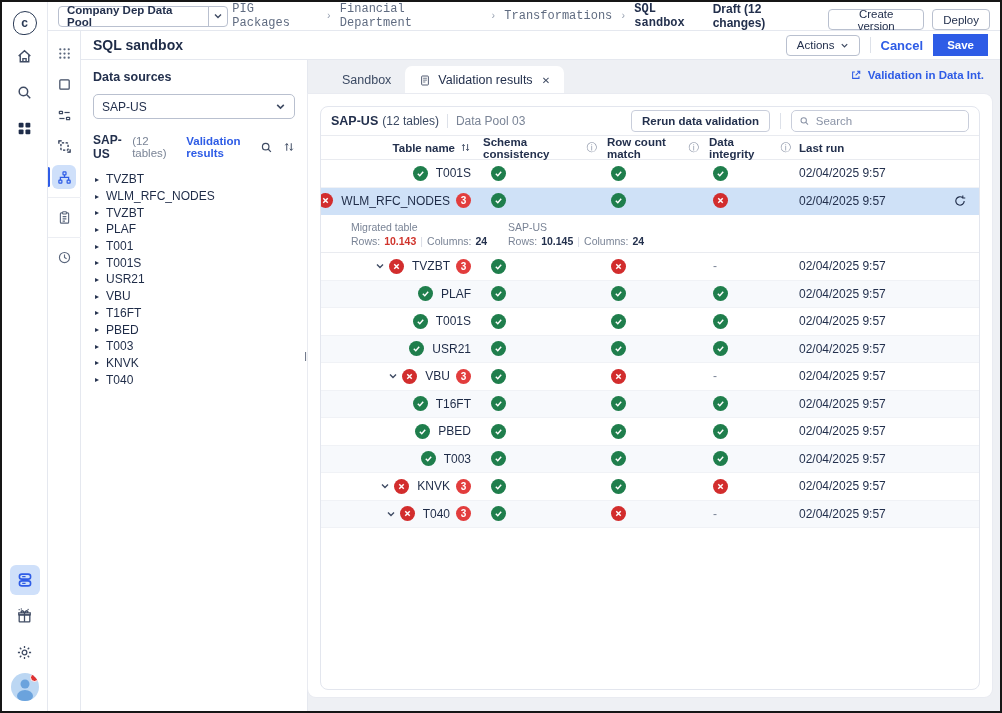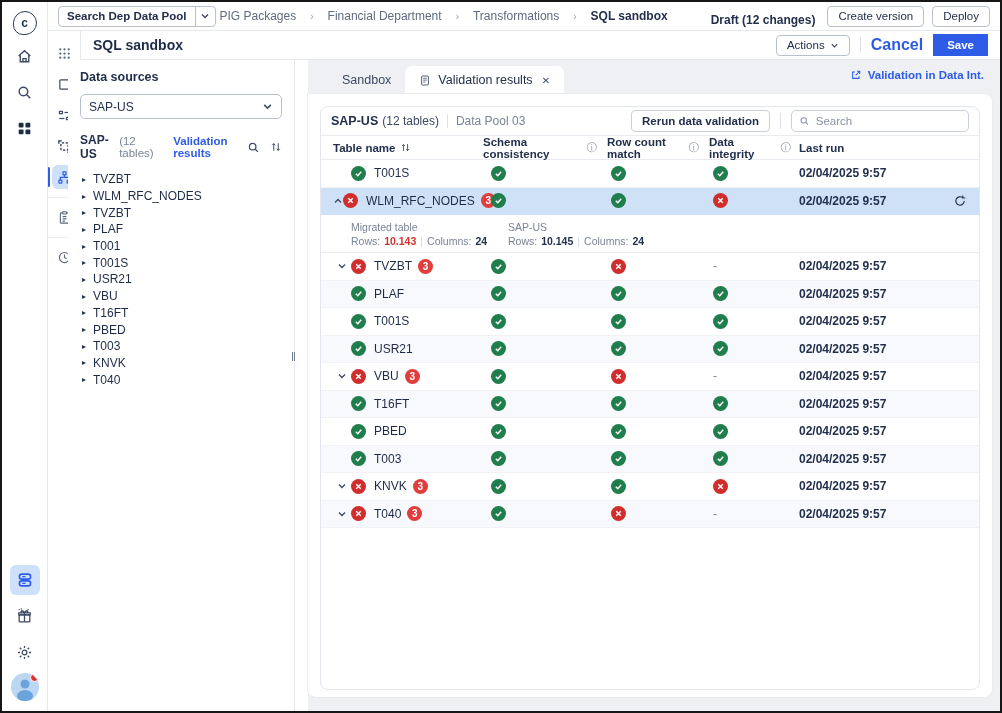--- a/index.html
+++ b/index.html
@@ -27,53 +27,53 @@
   .avatar svg{ position:absolute; left:0; top:0; }
 
   
   .topbar{ position:absolute; left:46px; top:0; right:0; height:29px; background:#fff;
            border-bottom:1px solid #e5e8ef; display:flex; align-items:center; padding:0 10px; }
   .pool-btn{ display:flex; align-items:center; height:21px; border:1px solid #b9c0cf;
            border-radius:4px; background:#fff; cursor:pointer; font-size:11.5px; font-weight:bold; }
   .pool-btn .lbl{ padding:0 8px; }
   .pool-btn .chev{ border-left:1px solid #b9c0cf; height:100%; width:20px;
            display:flex; align-items:center; justify-content:center; }
-  .crumbs{ display:flex; align-items:center; gap:14px; margin-left:4px; font-size:12px; color:#5f6b80;}
+  .crumbs{ display:flex; align-items:center; gap:8px; margin-left:4px; font-size:12px; color:#5f6b80;font-family:Liberation Mono, monospace;}
   .crumbs .sep{ color:#97a0b1; font-size:10px; }
   .crumbs .crumb{ cursor:pointer; }
   .crumbs .crumb.last{ color:#23304d; font-weight:bold; cursor:default; }
   .topbar .right{ margin-left:auto; display:flex; align-items:flex-end; gap:8px; }
   .draft{ font-size:12px; font-weight:bold; color:#23304d; margin-right:4px; }
   .btn-outline{ height:21px; padding:0 10px; border:1px solid #b9c0cf; border-radius:4px;
            background:#fff; font-size:11.5px; color:#23304d; font-family:inherit; cursor:pointer;
            display:inline-flex; align-items:center; gap:5px; }
 
   
   .titlebar{ position:absolute; left:79px; top:29px; right:0; height:29px; background:#fff;
            border-bottom:1px solid #e5e8ef; display:flex; align-items:center; padding:0 12px; }
   .titlebar h1{ font-size:14px; font-weight:bold; color:#1e2b47; }
   .titlebar .right{ margin-left:auto; display:flex; align-items:center; gap:10px; }
   .vdiv{ width:1px; height:16px; background:#dde1e9; }
-  .link-btn{ background:none; border:none; color:#2e5ce6; font-size:16px; font-family:inherit;
+  .link-btn{ background:none; border:none; color:#2e5ce6; font-size:13px; font-family:inherit;
            cursor:pointer; font-weight:bold;}
   .btn-primary{ height:22px; padding:0 14px; background:#2e5ce6; color:#fff; border:none;
            border-radius:0; font-size:11.5px; font-weight:bold; font-family:inherit; cursor:pointer; }
 
   
   .rail2{ position:absolute; left:46px; top:29px; bottom:0; width:33px; background:#fff;
            border-right:1px solid #e5e8ef; display:flex; flex-direction:column; align-items:center; }
   .r2btn{ width:24px; height:24px; margin-top:7px; border-radius:6px; display:flex;
            align-items:center; justify-content:center; cursor:pointer; position:relative; }
   .r2btn.active{ background:#cfe0fa; }
   .r2btn.active::before{ content:""; position:absolute; left:-5px; top:2px; width:3px; height:20px;
            background:#2e5ce6; border-radius:2px; }
   .r2div{ width:33px; height:1px; background:#eceef3; margin-top:8px; }
 
   
-  .leftpanel{ position:absolute; left:66px; top:58px; bottom:0; width:227px; background:#fff;
+  .leftpanel{ position:absolute; left:79px; top:58px; bottom:0; width:227px; background:#fff;
            border-right:1px solid #e5e8ef; padding:10px 12px; }
   .lp-title{ font-size:12.5px; font-weight:bold; margin-bottom:10px; }
   .lp-select{ height:25px; border:1px solid #b9c0cf; border-radius:5px; display:flex;
            align-items:center; padding:0 8px; font-size:12px; cursor:pointer; }
   .lp-select .cv{ margin-left:auto; }
   .lp-listhdr{ display:flex; align-items:center; margin-top:14px; font-size:12px; }
   .lp-listhdr .src{ font-weight:bold; }
   .lp-listhdr .cnt{ color:#7a8496; margin-left:4px; font-size:11.5px; }
   .lp-listhdr .vlink{ color:#2e5ce6; font-weight:bold; margin-left:12px; font-size:11.5px; cursor:pointer; }
   .lp-listhdr .tools{ margin-left:auto; display:flex; gap:10px; align-items:center; }
@@ -108,21 +108,21 @@
         font-size:11.5px; font-weight:bold; color:#23304d; font-family:inherit; cursor:pointer; }
   .search{ display:flex; align-items:center; gap:6px; width:178px; height:22px;
         border:1px solid #c9cedb; border-radius:5px; padding:0 7px; }
   .search input{ border:none; outline:none; font-size:11.5px; width:100%; font-family:inherit;
         color:#23304d; background:transparent; }
   .search input::placeholder{ color:#8a93a6; }
 
   
   .thead{ height:24px; display:flex; align-items:center; border-bottom:1px solid #e9ebf0;
         font-size:11.5px; font-weight:bold; color:#23304d; }
-  .col-name{ width:150px; padding-left:12px; display:flex; align-items:center; gap:5px; }
+  .col-name{ width:150px; padding-left:12px; display:flex; align-items:center; gap:5px;justify-content:flex-end; }
   .col-schema{ width:126px; padding-left:12px; display:flex; align-items:center; gap:20px; }
   .col-rows{ width:102px; padding-left:10px; display:flex; align-items:center; gap:4px; }
   .col-int{ width:92px; padding-left:10px; display:flex; align-items:center; gap:0; }
   .col-last{ width:150px; padding-left:8px; }
   .info{ color:#8a93a6; font-size:10.5px; font-weight:normal; cursor:pointer; }
   .sort{ cursor:pointer; color:#3f4b63; font-size:11px; }
   .trow{ height:27.5px; display:flex; align-items:center; border-bottom:1px solid #f0f2f6;
         font-size:12px; cursor:pointer; }
   .trow.alt{ background:#f7f9fc; }
   .trow.selected{ background:#cfe1f7; border-bottom-color:#cfe1f7; }
@@ -134,21 +134,21 @@
   .stat.err{ background:#d22d2d; }
   .stat svg{ width:9px; height:9px; }
   .none{ color:#7a8496; }
   .tname{ margin-left:8px; color:#1e2b47; white-space:nowrap; }
   .badge{ min-width:15px; height:15px; border-radius:8px; background:#e23d3d; color:#fff;
         font-size:10px; font-weight:bold; display:inline-flex; align-items:center;
         justify-content:center; margin-left:6px; padding:0 4px; }
   .col-status{ padding-left:20px; }
   .c2{ width:126px; } .c3{ width:102px; padding-left:14px;} .c4{ width:92px; padding-left:14px;}
   .c2{ padding-left:20px; }
-  .lastcell{ width:150px; padding-left:8px; color:#23304d;font-weight:bold; }
+  .lastcell{ width:150px; padding-left:8px; color:#23304d; }
   .rowtail{ flex:1; display:flex; justify-content:flex-end; padding-right:12px; }
   .detail{ height:38px; display:flex; border-bottom:1px solid #e9ebf0; padding-left:30px;
         align-items:center; background:#fff; }
   .dcol{ width:157px; }
   .dcol .dlabel{ font-size:10.5px; color:#7a8496; margin-bottom:2px; }
   .dline{ font-size:10.5px; color:#7a8496; display:flex; gap:4px; align-items:center; }
   .dline b{ color:#23304d; }
   .dline .red{ color:#d0342c; font-weight:bold; }
   .dline .pipe{ color:#d5d9e2; }
 </style>
@@ -203,21 +203,21 @@
       <svg width="28" height="28" viewBox="0 0 28 28">
           <circle cx="14" cy="11" r="4.5" fill="#6ba3dd"></circle>
           <ellipse cx="14" cy="23" rx="8" ry="6" fill="#6ba3dd"></ellipse>
         </svg>
       <span class="dot"></span>
     </div>
   </aside>
 
   <header class="topbar">
     <div class="pool-btn">
-      <span class="lbl">Search Dep Data Pool</span>
+      <span class="lbl">Company Dep Data Pool</span>
       <span class="chev">
         <svg width="10" height="10" viewBox="0 0 10 10" fill="none" stroke="#3f4b63" stroke-width="1.4">
             <path d="m2 3.5 3 3 3-3"></path>
           </svg>
       </span>
     </div>
     <nav class="crumbs">
         <span class="crumb">PIG Packages</span>
         <span class="sep">›</span>
         <span class="crumb">Financial Department</span>

